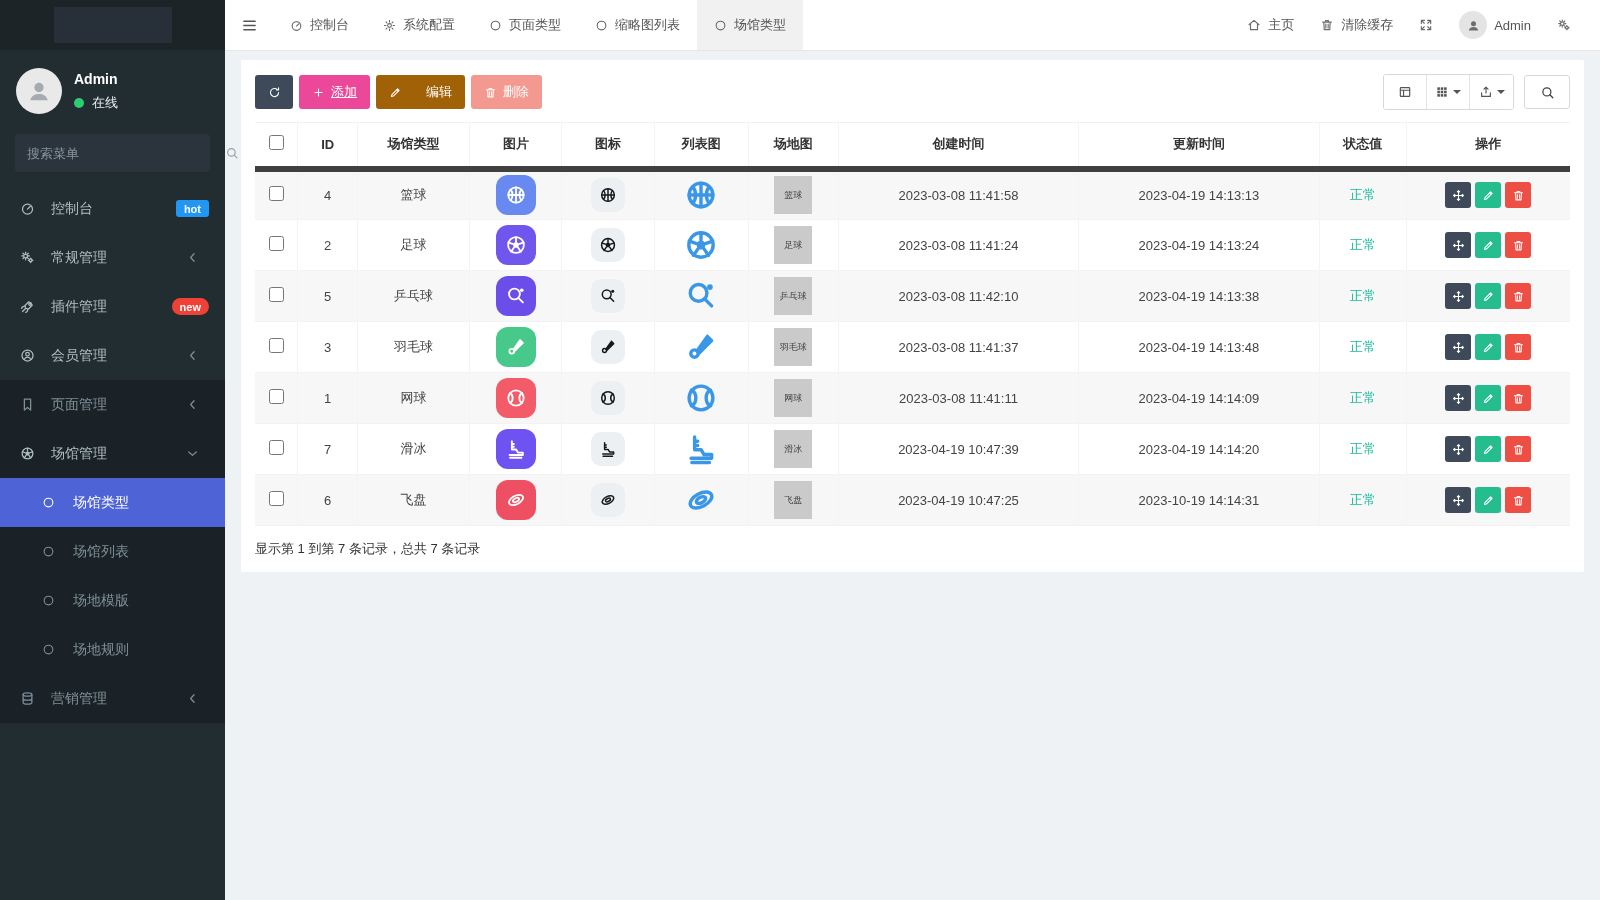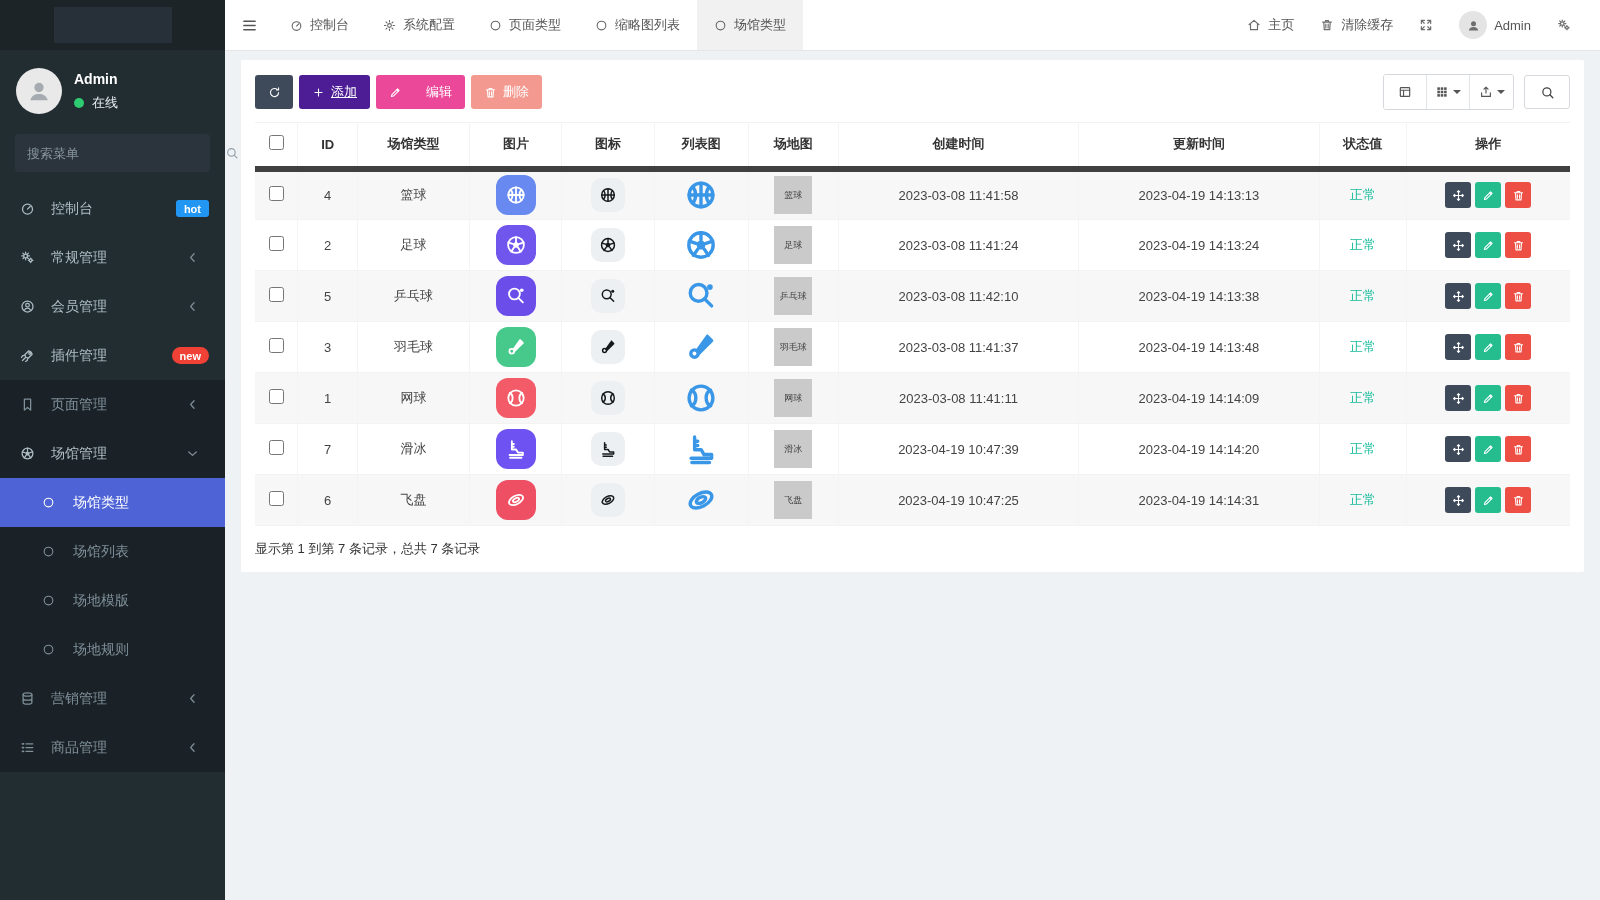--- a/index.html
+++ b/index.html
@@ -143,43 +143,43 @@
         <span class="mi-label">常规管理</span>
         <span class="icn chev">
           <svg viewBox="0 0 24 24">
             <path d="M14.5 6l-5.5 6 5.5 6"></path>
           </svg>
         </span>
       </div>
       <div class="menu-item">
         <span class="icn">
           <svg viewBox="0 0 24 24">
+            <path d="M14 4.5c3.2.8 4.7 2.3 5.5 5.5l-6 6-4.5-1-1-4.5 6-6z"></path>
+            <circle cx="15.7" cy="8.3" r="1.7"></circle>
+            <path d="M8.5 15.5L4 20M7.5 11.5l-3.5 1L2.5 15M12.5 16.5l-1 3.5L9 21.5"></path>
+          </svg>
+        </span>
+        <span class="mi-label">插件管理</span>
+        <span class="badge pill" style="background: rgb(239, 65, 54);">new</span>
+      </div>
+      <div class="menu-item">
+        <span class="icn">
+          <svg viewBox="0 0 24 24">
             <circle cx="12" cy="12" r="8.8"></circle>
             <circle cx="12" cy="9.8" r="2.9"></circle>
             <path d="M6.8 18.5c1-2.6 2.9-3.8 5.2-3.8s4.2 1.2 5.2 3.8"></path>
           </svg>
         </span>
         <span class="mi-label">会员管理</span>
         <span class="icn chev">
           <svg viewBox="0 0 24 24">
             <path d="M14.5 6l-5.5 6 5.5 6"></path>
           </svg>
         </span>
       </div>
-      <div class="menu-item">
-        <span class="icn">
-          <svg viewBox="0 0 24 24">
-            <path d="M14 4.5c3.2.8 4.7 2.3 5.5 5.5l-6 6-4.5-1-1-4.5 6-6z"></path>
-            <circle cx="15.7" cy="8.3" r="1.7"></circle>
-            <path d="M8.5 15.5L4 20M7.5 11.5l-3.5 1L2.5 15M12.5 16.5l-1 3.5L9 21.5"></path>
-          </svg>
-        </span>
-        <span class="mi-label">插件管理</span>
-        <span class="badge pill" style="background: rgb(239, 65, 54);">new</span>
-      </div>
       <div class="menu-item dark dim">
         <span class="icn">
           <svg viewBox="0 0 24 24">
             <path d="M7 3.5h10V21l-5-4.3L7 21z"></path>
           </svg>
         </span>
         <span class="mi-label">页面管理</span>
         <span class="icn chev">
           <svg viewBox="0 0 24 24">
             <path d="M14.5 6l-5.5 6 5.5 6"></path>
@@ -234,34 +234,20 @@
         <span class="mi-label">场地规则</span>
       </div>
       <div class="menu-item dark dim">
         <span class="icn">
           <svg viewBox="0 0 24 24">
             <ellipse cx="12" cy="5.6" rx="7" ry="2.7"></ellipse>
             <path d="M5 5.6v12.8c0 1.5 3.1 2.7 7 2.7s7-1.2 7-2.7V5.6M5 12c0 1.5 3.1 2.7 7 2.7s7-1.2 7-2.7"></path>
           </svg>
         </span>
         <span class="mi-label">营销管理</span>
-        <span class="icn chev">
-          <svg viewBox="0 0 24 24">
-            <path d="M14.5 6l-5.5 6 5.5 6"></path>
-          </svg>
-        </span>
-      </div>
-      <div class="menu-item dark dim">
-        <span class="icn">
-          <svg viewBox="0 0 24 24">
-            <path d="M9.5 6h11M9.5 12h11M9.5 18h11"></path>
-            <path d="M4 6h1.6M4 12h1.6M4 18h1.6" stroke-width="2.8"></path>
-          </svg>
-        </span>
-        <span class="mi-label">商品管理</span>
         <span class="icn chev">
           <svg viewBox="0 0 24 24">
             <path d="M14.5 6l-5.5 6 5.5 6"></path>
           </svg>
         </span>
       </div>
     </div>
 </div>
 
 <div class="main">
@@ -372,29 +358,29 @@
     <div class="card">
       <div class="toolbar">
         <div class="toolbar-left">
           <button class="btn btn-refresh" id="btn-refresh" style="background: rgb(62, 74, 90);">
             <span class="icn">
                 <svg viewBox="0 0 24 24">
                   <path d="M19.5 12a7.5 7.5 0 1 1-2.2-5.3M19.5 3.5v3.8h-3.8"></path>
                 </svg>
               </span>
           </button>
-          <button class="btn" id="btn-add" style="background: #4c1d95; text-decoration: underline;">
+          <button class="btn" id="btn-add" style="background: #ec4899; text-decoration: underline;">
             <span class="icn">
                 <svg viewBox="0 0 24 24">
                   <path d="M12 5.5v13M5.5 12h13"></path>
                 </svg>
               </span>
             <span>添加</span>
           </button>
-          <button class="btn" id="btn-edit" style="background: #ec4899; gap: 24px;">
+          <button class="btn" id="btn-edit" style="background: #a16207; gap: 24px;">
             <span class="icn">
                 <svg viewBox="0 0 24 24">
                   <path d="M4.5 19.5l.9-3.6L15.9 5.4l2.7 2.7L8.1 18.6l-3.6.9z"></path>
                   <path d="M14 7.3l2.7 2.7"></path>
                 </svg>
               </span>
             <span>编辑</span>
           </button>
           <button class="btn" id="btn-del" style="background: rgb(244, 153, 143);">
             <span class="icn">
@@ -836,21 +822,21 @@
                     <svg viewBox="0 0 24 24">
                       <g transform="rotate(-28 12 12)">
                         <ellipse cx="12" cy="12" rx="8.3" ry="4.6"></ellipse>
                         <ellipse cx="12" cy="12" rx="3.6" ry="1.9"></ellipse>
                       </g>
                     </svg>
                   </span>
                 </span></td>
               <td><span class="thumb">飞盘</span></td>
               <td>2023-04-19 10:47:25</td>
-              <td>2023-04-19 14:14:31</td>
+              <td>2023-10-19 14:14:31</td>
               <td><span class="status-link" style="color: rgb(24, 188, 156);">正常</span></td>
               <td><span><button class="abtn" style="background: rgb(62, 74, 90);">
                     <span class="icn">
                       <svg viewBox="0 0 24 24">
                         <path d="M12 3v18M3 12h18M12 3l-2.2 2.2M12 3l2.2 2.2M12 21l-2.2-2.2M12 21l2.2-2.2M3 12l2.2-2.2M3 12l2.2 2.2M21 12l-2.2-2.2M21 12l-2.2 2.2"></path>
                       </svg>
                     </span>
                   </button><button class="abtn" style="background: rgb(38, 189, 142);">
                     <span class="icn">
                       <svg viewBox="0 0 24 24">

